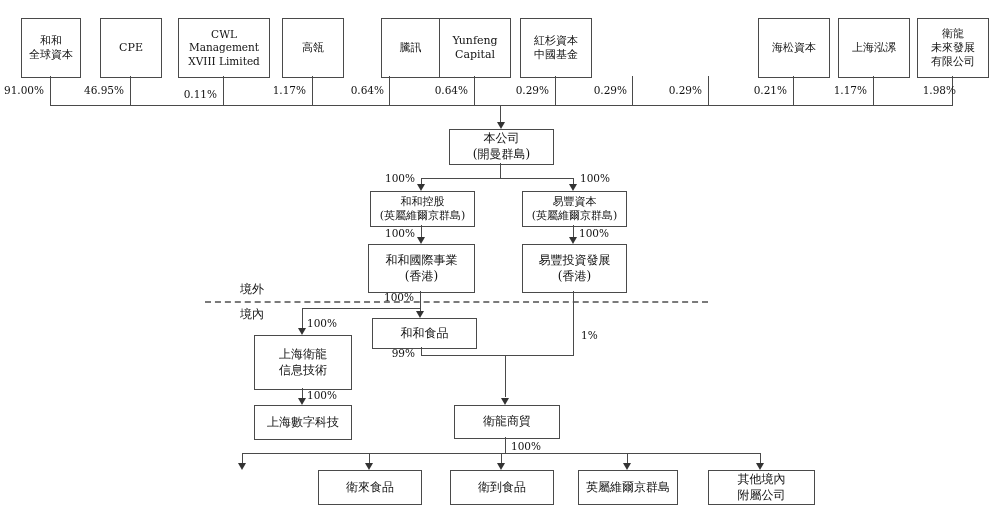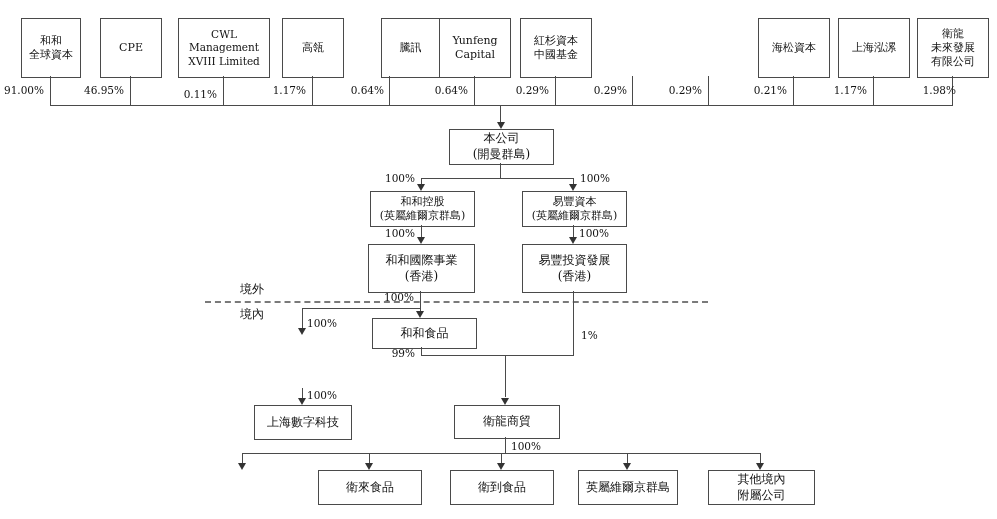--- a/index.html
+++ b/index.html
@@ -147,20 +147,24 @@
   <div class="vl" style="left:420px;top:308px;height:5px"></div>
   <div class="arrow" style="left:416px;top:311px"></div>
   <div class="vl" style="left:302px;top:308px;height:20px"></div>
   <div class="arrow" style="left:298px;top:328px"></div>
   <div class="pct" style="left:307px;top:317px">100%</div>
 
   <div class="node cn" style="left:372px;top:318px;width:103px;height:29px">
       <span>和和食品</span>
     </div>
 
+  <div class="node cn" style="left:254px;top:335px;width:96px;height:53px">
+      <span>上海衛龍
+信息技術</span>
+    </div>
   <div class="vl" style="left:302px;top:388px;height:10px"></div>
   <div class="arrow" style="left:298px;top:398px"></div>
   <div class="pct" style="left:307px;top:389px">100%</div>
   <div class="node cn" style="left:254px;top:405px;width:96px;height:33px">
       <span>上海數字科技</span>
     </div>
 
   <div class="vl" style="left:421px;top:347px;height:8px"></div>
   <div class="pct" style="right:582px;top:347px">99%</div>
   <div class="vl" style="left:573px;top:291px;height:64px"></div>

